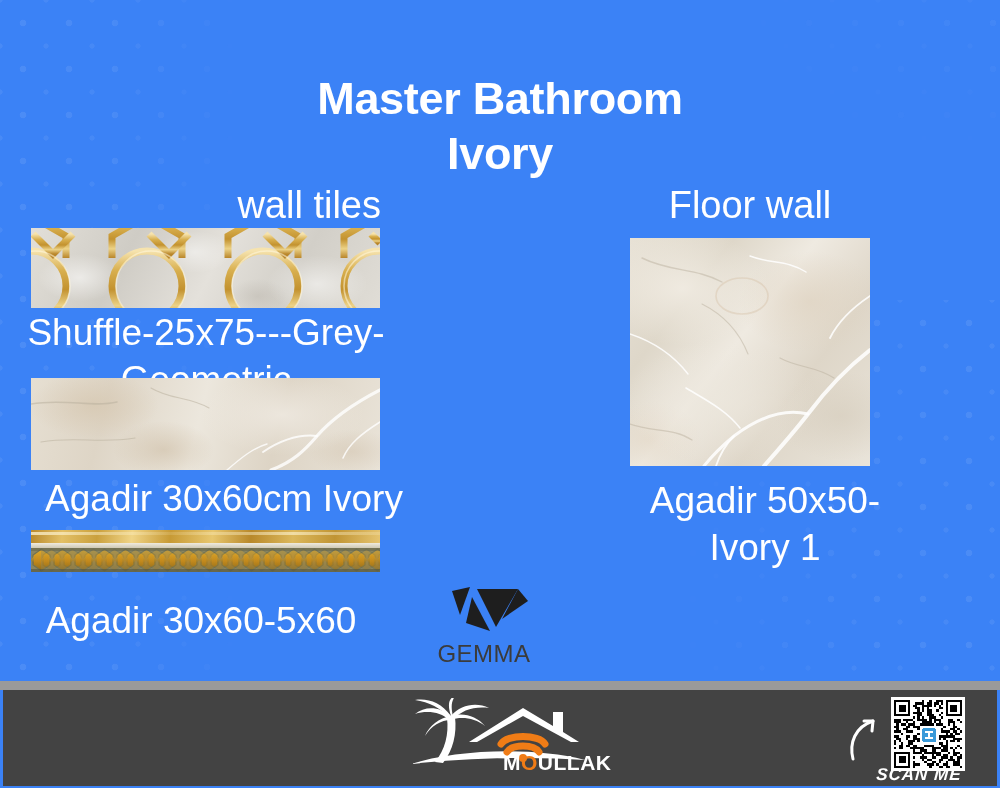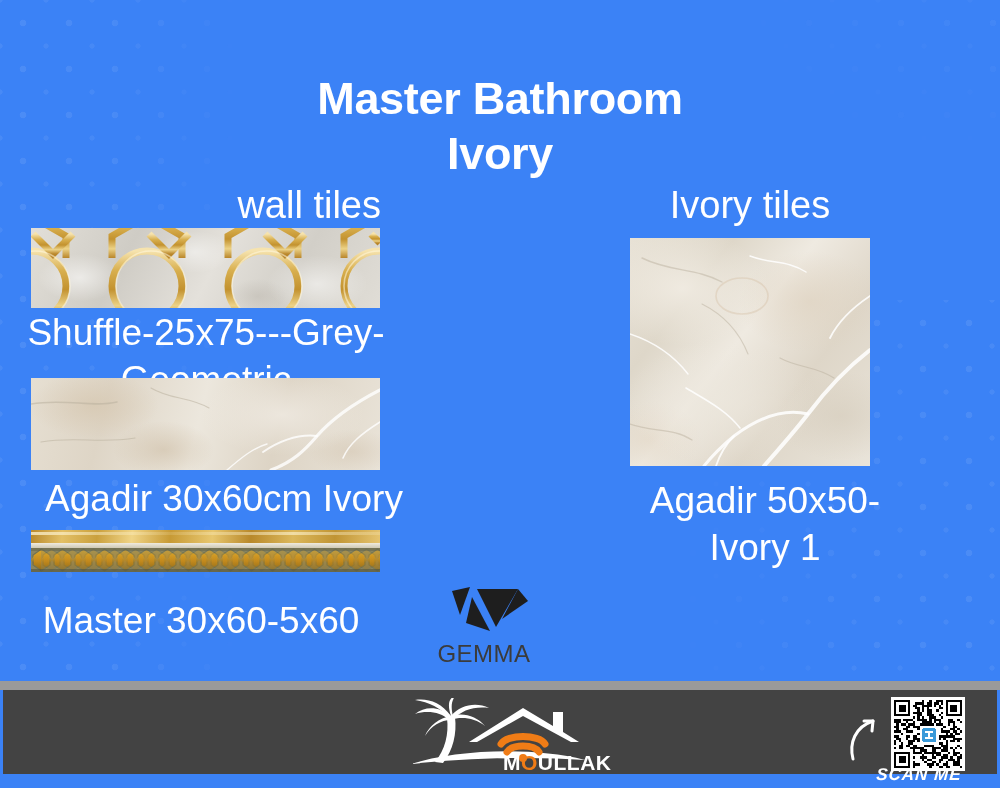--- a/index.html
+++ b/index.html
@@ -171,21 +171,21 @@
   }
 
   
   #footer-rule {
     position: absolute;
     left: 0; right: 0; top: 681px; height: 9px;
     background: #9a9a9a;
   }
   #footer {
     position: absolute;
-    left: 3px; right: 3px; top: 690px; height: 84px;
+    left: 3px; right: 3px; top: 690px; height: 96px;
     background: #434343;
   }
   #moullak-logo {
     position: absolute;
     left: 400px; top: 8px;
     width: 210px; height: 80px;
   }
   #qr-block {
     position: absolute;
     right: 22px; top: 5px;
@@ -222,21 +222,21 @@
   <div class="dots dots-left"></div>
   <div class="dots dots-right"></div>
   <div class="dots dots-topright"></div>
 
   <h1 id="main-title">
     <span>Master Bathroom</span>
     <span class="ln2">Ivory</span>
   </h1>
 
   <div class="col-heading" id="heading-wall">wall tiles</div>
-  <div class="col-heading" id="heading-floor">Ivory tiles</div>
+  <div class="col-heading" id="heading-floor">Floor wall</div>
 
   <div class="tile" id="tile-geometric">
     <div class="marble"></div>
     <svg class="lattice" viewBox="0 0 349 80" preserveAspectRatio="none">
       <defs>
         <linearGradient id="gold1" x1="0" y1="0" x2="0" y2="1">
           <stop offset="0%" stop-color="#f6e3ae"></stop>
           <stop offset="28%" stop-color="#d8af4e"></stop>
           <stop offset="55%" stop-color="#c3922f"></stop>
           <stop offset="78%" stop-color="#ecd287"></stop>
@@ -317,21 +317,21 @@
             <path d="M21,12 L18,8 L18,16 Z" fill="url(#cell2)" opacity="0.85"></path>
           </pattern>
         </defs>
         <rect width="349" height="24" fill="url(#mos)"></rect>
         <rect width="349" height="24" fill="url(#mos)" opacity="0.35" transform="translate(10,0)"></rect>
         <rect width="349" height="3" fill="rgba(90,94,70,0.45)"></rect>
         <rect y="21" width="349" height="3" fill="rgba(70,74,54,0.5)"></rect>
       </svg>
     </div>
   </div>
-  <div class="caption" style="left:6px; top:598px; width:390px;">Master 30x60-5x60</div>
+  <div class="caption" style="left:6px; top:598px; width:390px;">Agadir 30x60-5x60</div>
 
   <div class="tile" id="tile-floor">
     <div class="marble"></div>
     <svg class="veins" viewBox="0 0 240 228" preserveAspectRatio="none">
       <g fill="none" stroke="rgba(255,255,255,0.85)" stroke-linecap="round">
         <path d="M240,112 C214,132 196,152 178,176 C164,194 150,210 134,228" stroke-width="4"></path>
         <path d="M178,176 C154,170 128,180 104,198 C92,208 82,218 74,228" stroke-width="3"></path>
         <path d="M104,198 C96,206 90,216 86,228" stroke-width="1.8"></path>
         <path d="M240,58 C222,70 208,84 200,100" stroke-width="1.8"></path>
         <path d="M56,150 C76,162 96,172 110,190" stroke-width="1.6"></path>

